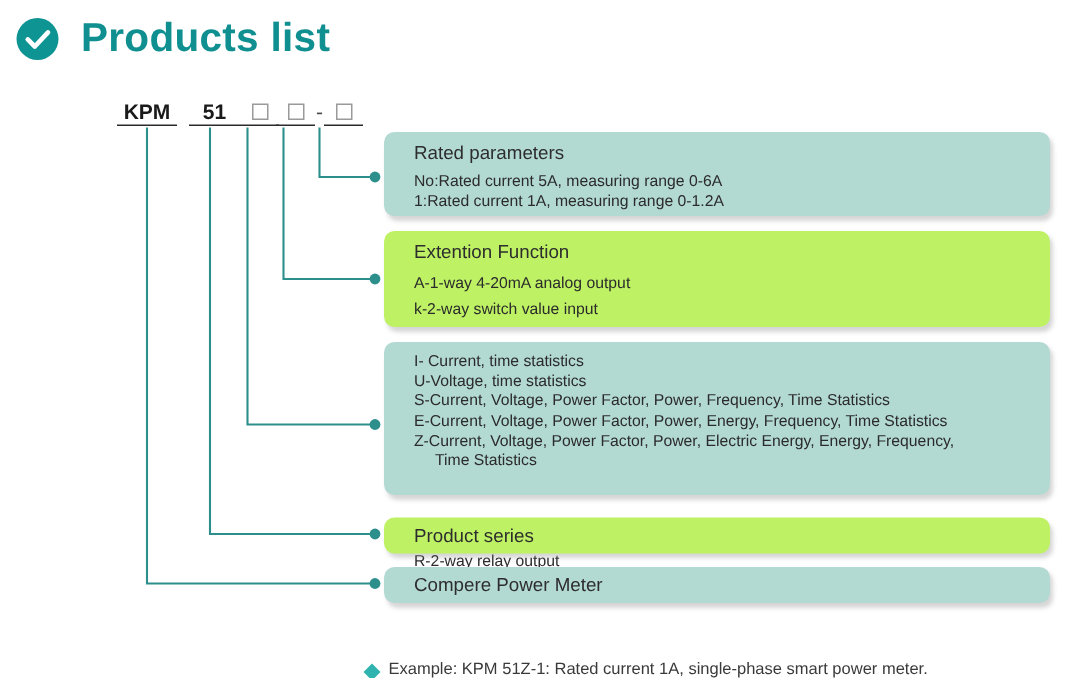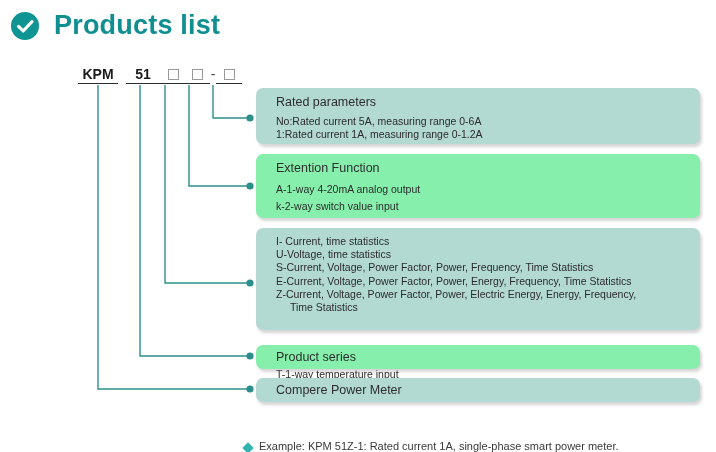--- a/index.html
+++ b/index.html
@@ -90,21 +90,21 @@
   .info-box {
     position: absolute;
     left: 256px;
     width: 444px;
     box-sizing: border-box;
     border-radius: 7px;
     padding: 7px 13px 7px 20px;
     box-shadow: 2px 3px 3px rgba(120,120,120,0.30);
   }
   .box-teal { background: #b3d9d3; }
-  .box-blue { background: #86efac; }
+  .box-blue { background: #bef264; }
 
   .box-head {
     font-size: 12.5px;
     color: #2d2d2d;
     margin-bottom: 5px;
     line-height: 15px;
   }
   .box-line {
     font-size: 10.5px;
     color: #2b2b2b;
@@ -222,20 +222,21 @@
 </div>
 
 <div class="info-box box-blue" style="top:154px; height:64px;">
   <div class="box-head">Extention Function</div>
   <div class="two-col">
     <div class="col-a">
       <div class="box-line">A-1-way 4-20mA analog output</div>
       <div class="box-line">k-2-way switch value input</div>
     </div>
     <div class="col-b">
+      <div class="box-line">R-2-way relay output</div>
       <div class="box-line">T-1-way temperature input</div>
     </div>
   </div>
 </div>
 
 <div class="info-box box-teal" style="top:228px; height:102px;">
   <div class="box-line">I- Current, time statistics</div>
   <div class="box-line">U-Voltage, time statistics</div>
   <div class="box-line">S-Current, Voltage, Power Factor, Power, Frequency, Time Statistics</div>
   <div class="box-line">E-Current, Voltage, Power Factor, Power, Energy, Frequency, Time Statistics</div>

